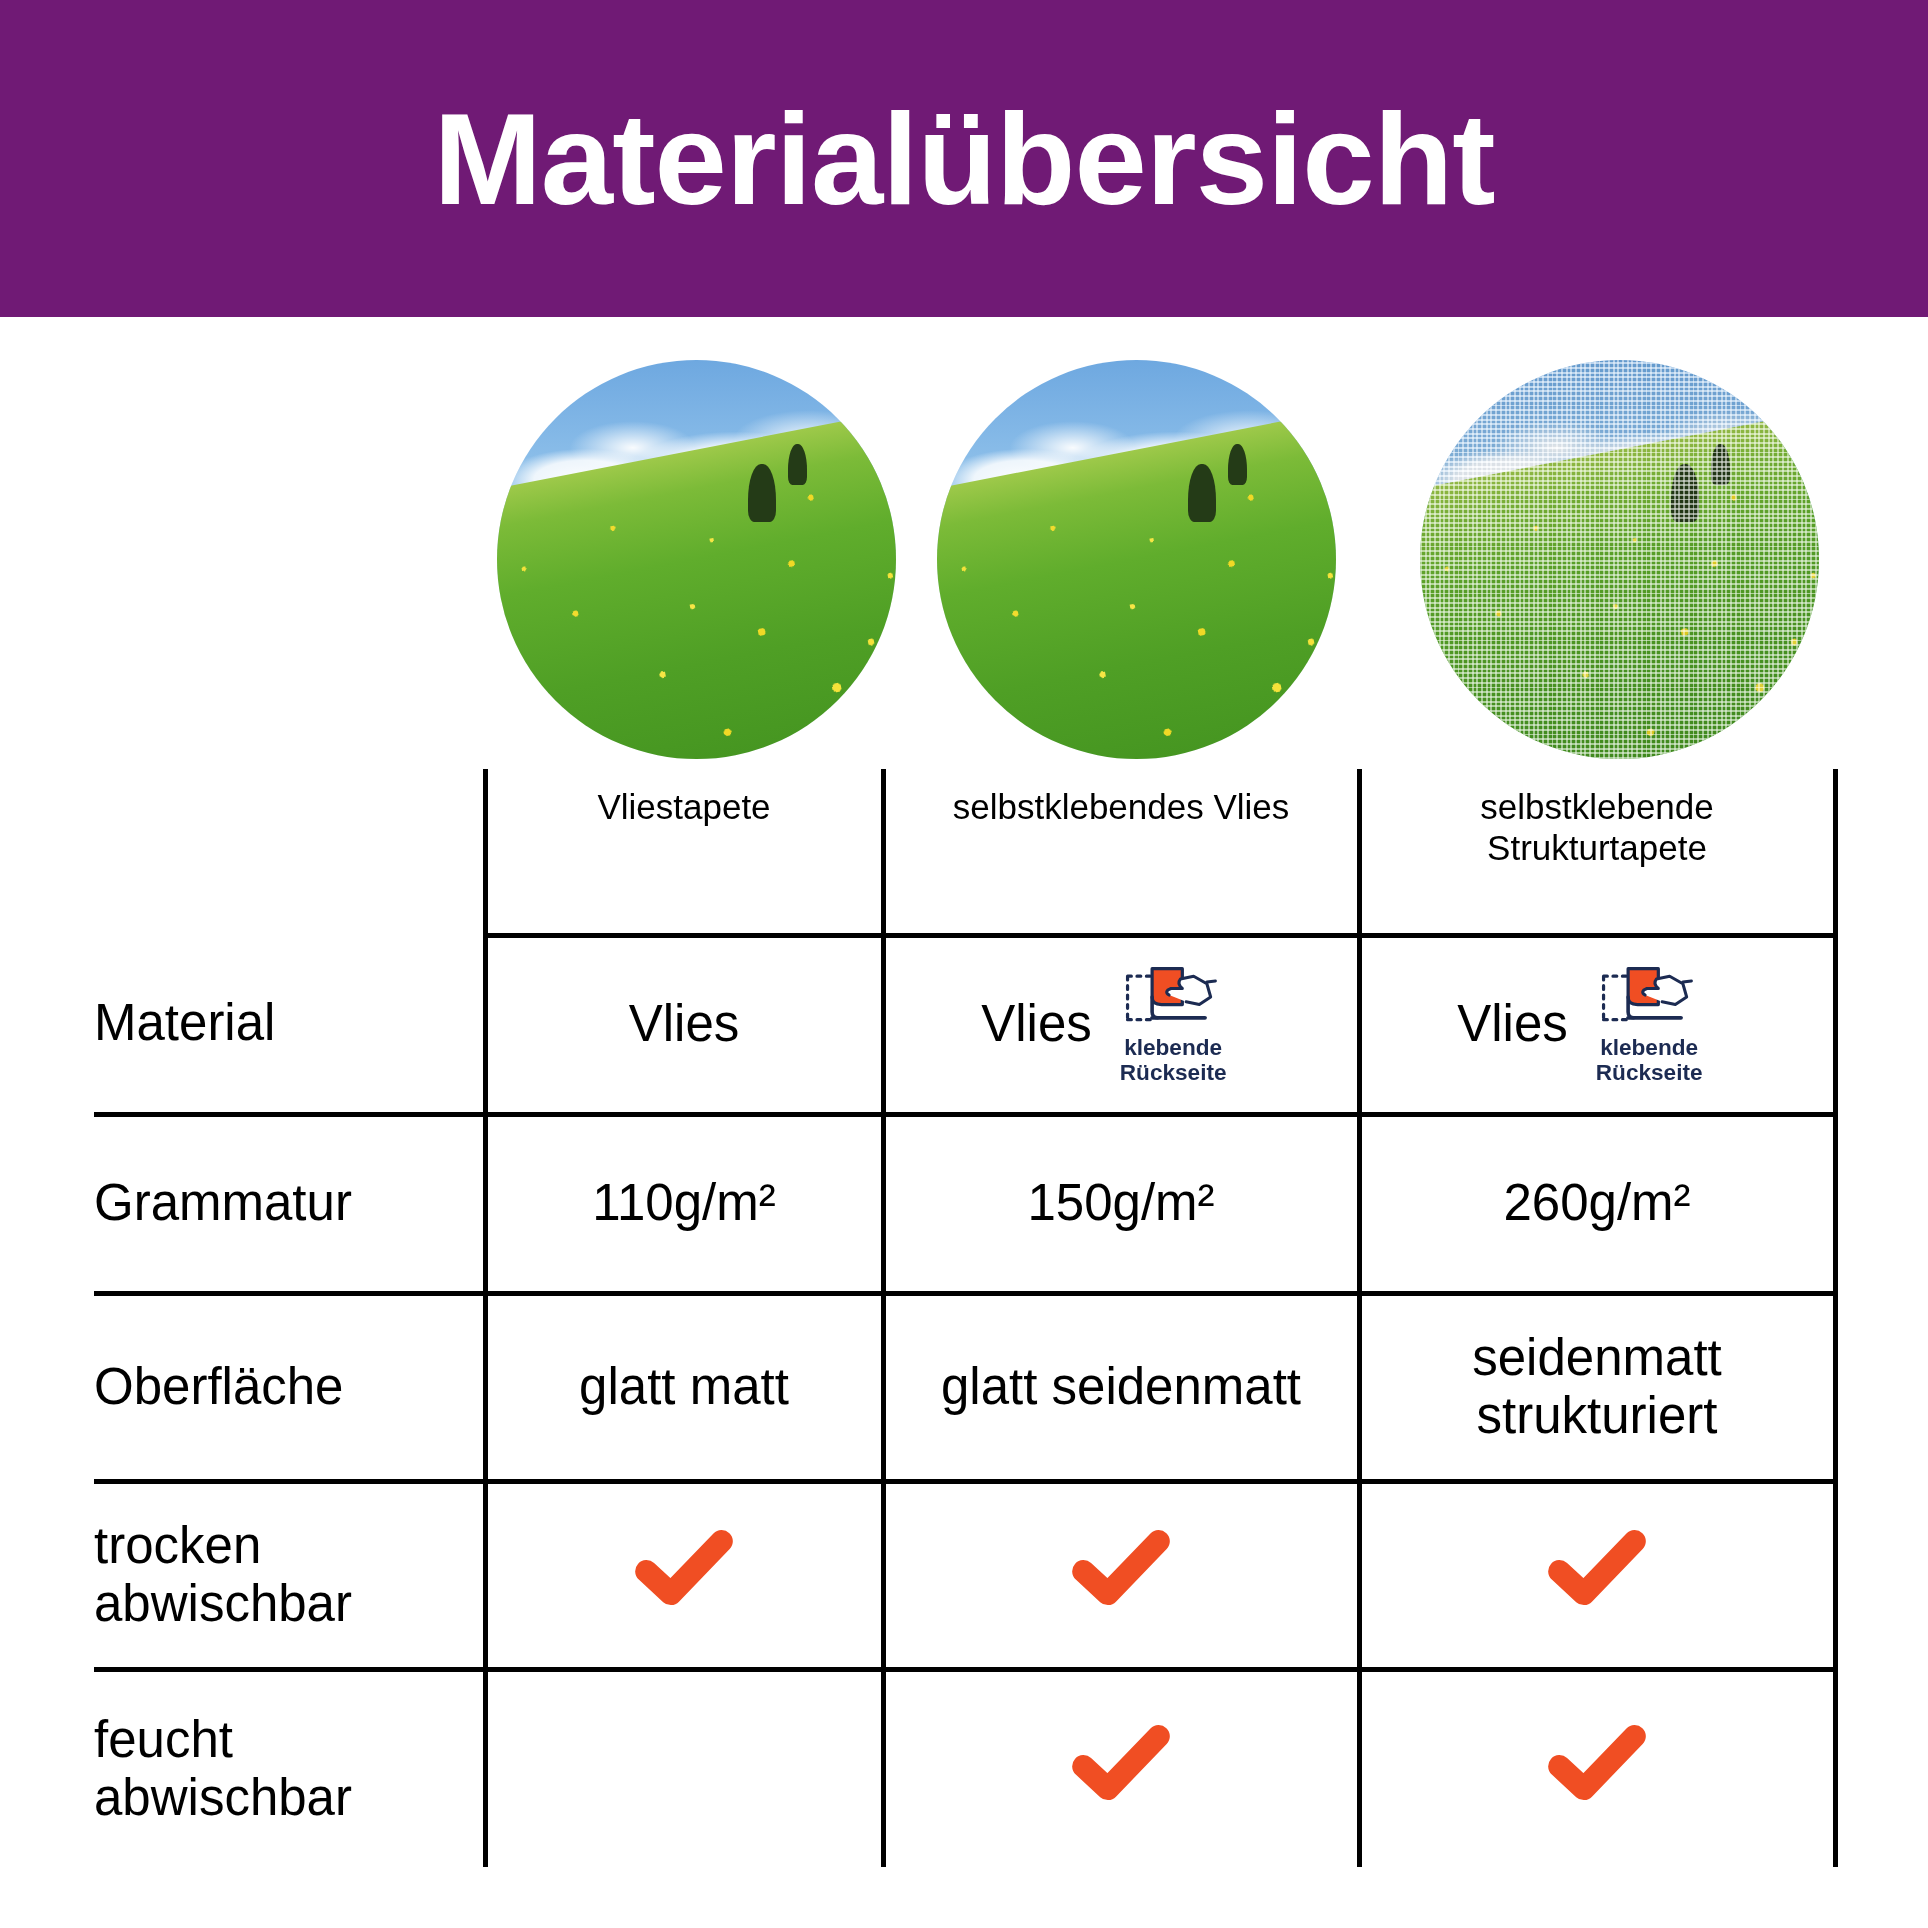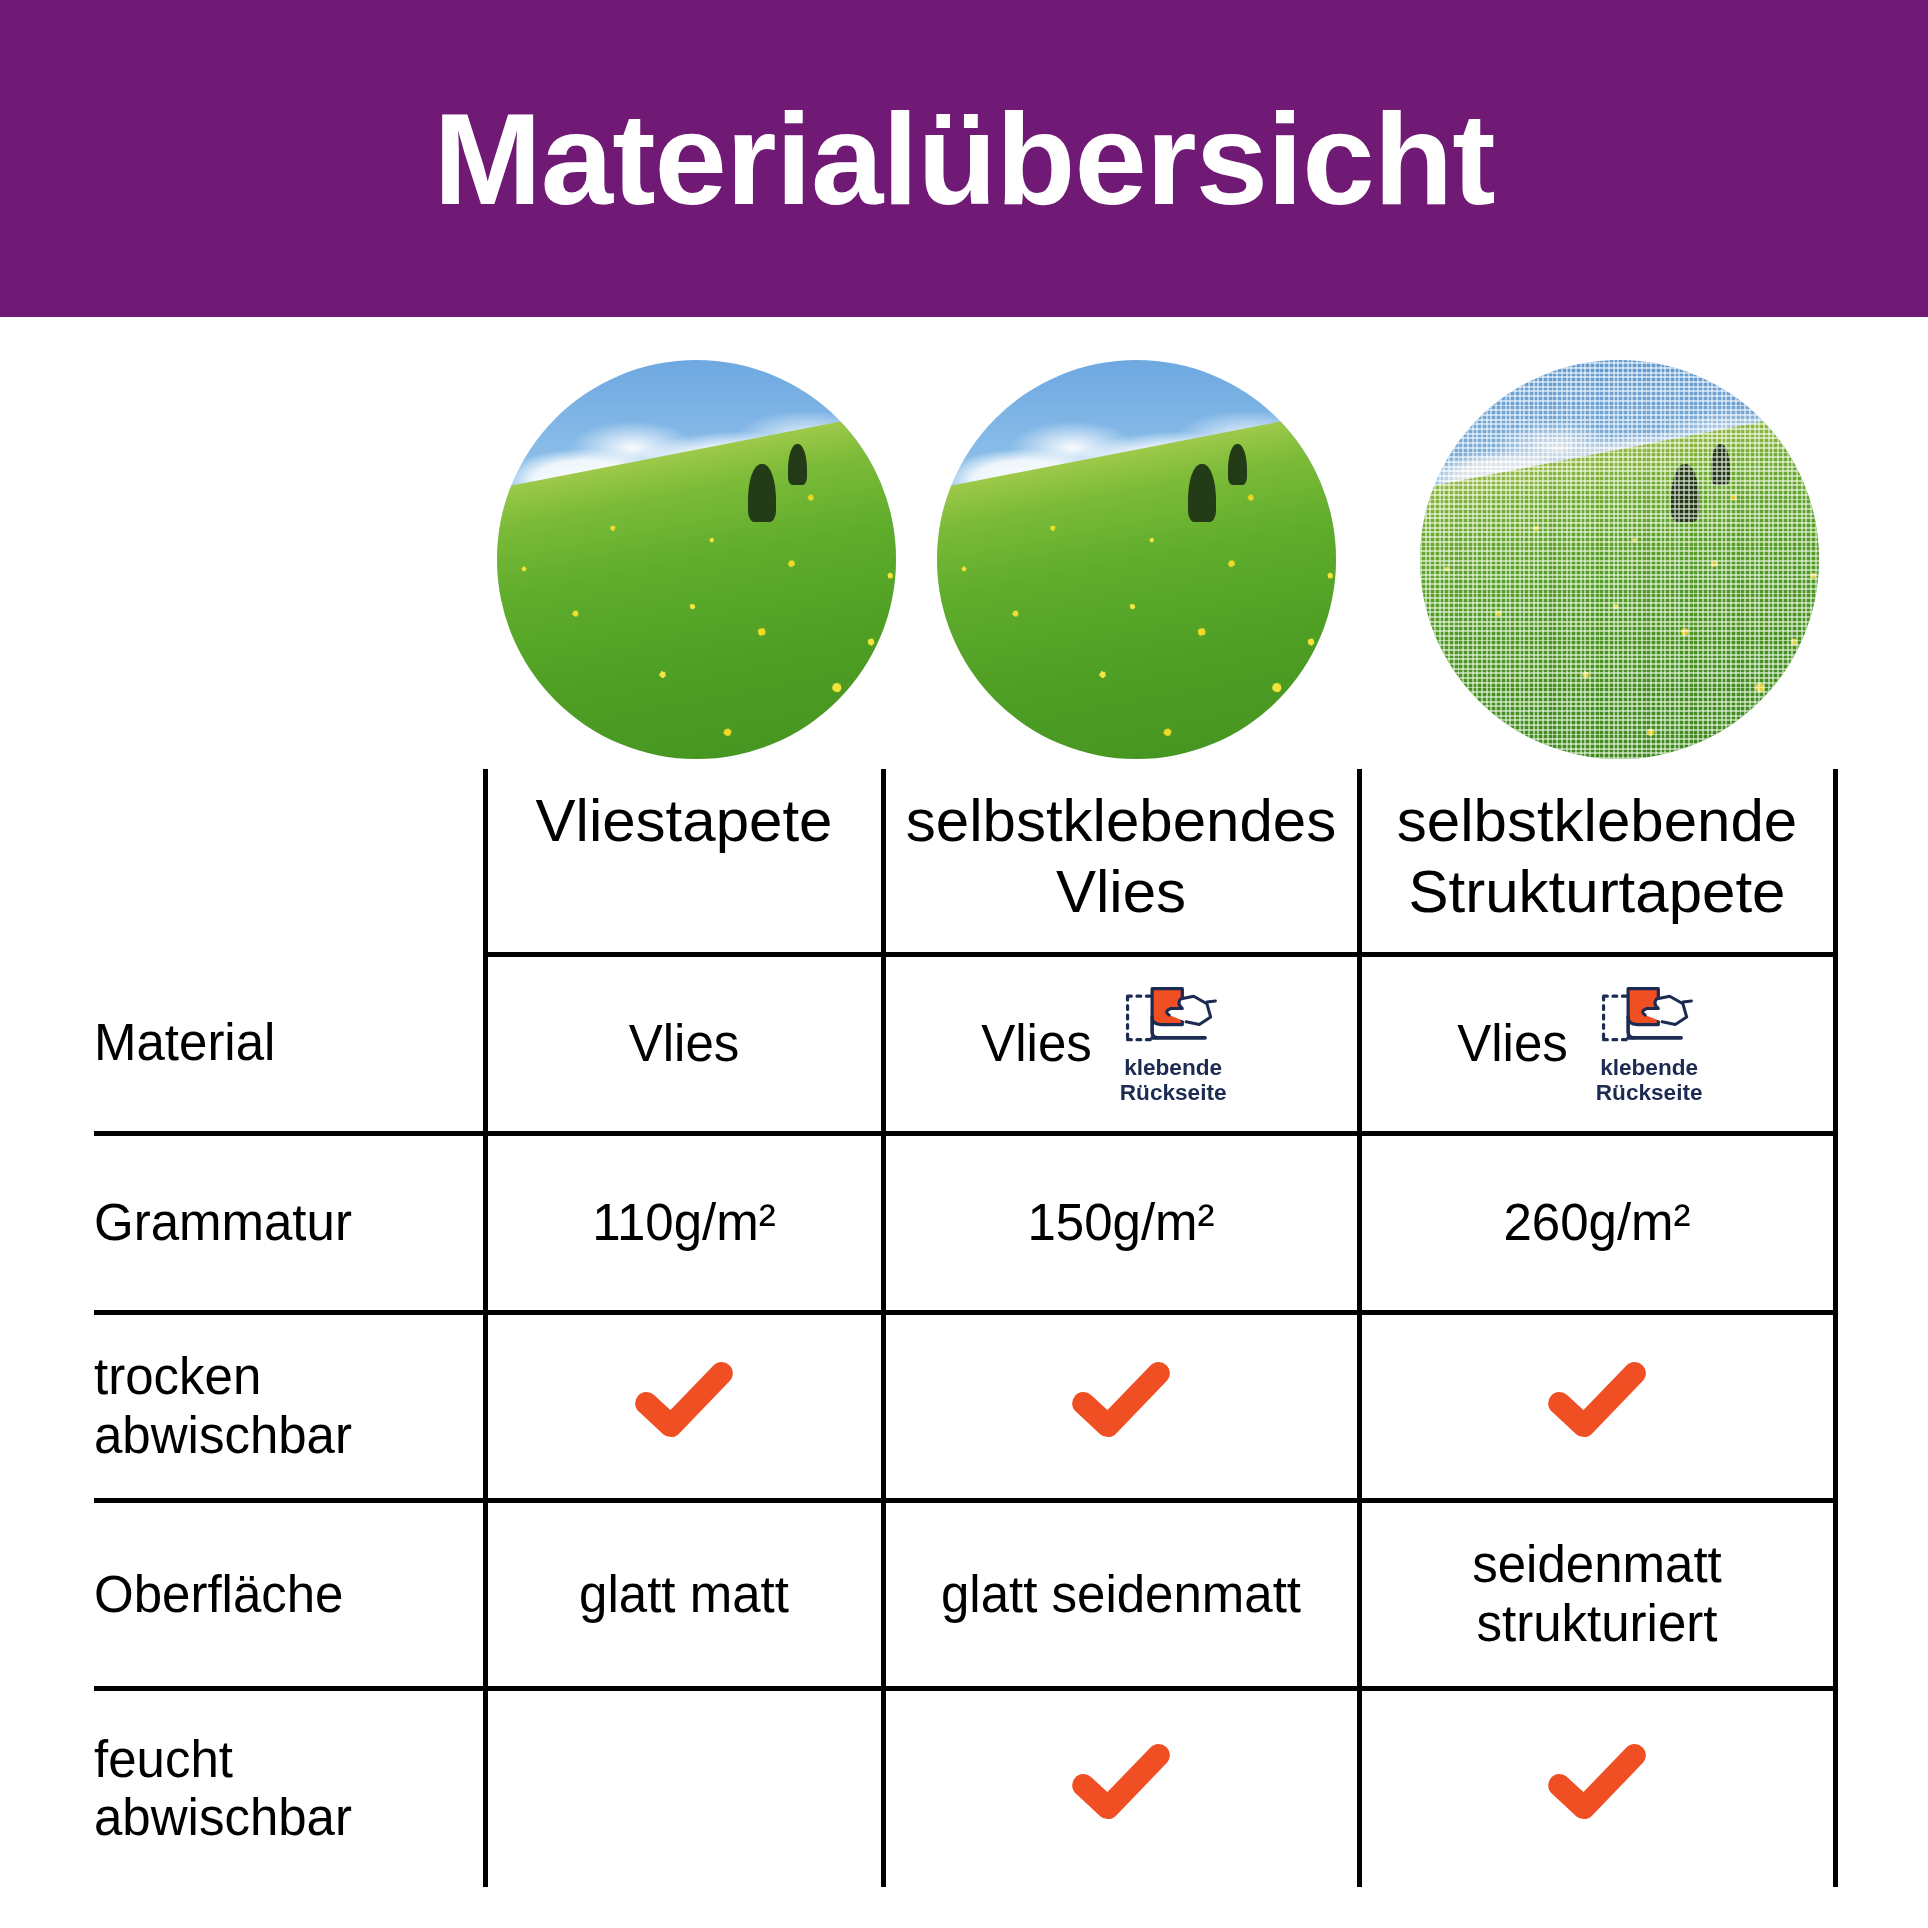--- a/index.html
+++ b/index.html
@@ -181,21 +181,21 @@
   
   tr.hrule > td, tr.hrule > th {
     border-bottom: 5.6px solid #000000;
   }
 
   
   tr.head th {
     vertical-align: top;
     text-align: center;
     font-weight: normal;
-    font-size: 60px;
+    font-size: 35px;
     line-height: 1.18;
     padding: 17px 13px 24.5px 13px;
     height: 122px;
     color: #000000;
     font-family: "Liberation Sans", sans-serif;
   }
   tr.head th.label-cell { border: none; }
 
   td.label-cell {
     text-align: left;
@@ -354,20 +354,27 @@
         </td>
       </tr>
 
       <tr class="hrule row-heights-2">
         <td class="label-cell">Grammatur</td>
         <td class="val prod">110g/m²</td>
         <td class="val prod">150g/m²</td>
         <td class="val prod last">260g/m²</td>
       </tr>
 
+      <tr class="hrule row-heights-3">
+        <td class="label-cell">Oberfläche</td>
+        <td class="val prod">glatt matt</td>
+        <td class="val prod">glatt seidenmatt</td>
+        <td class="val prod last">seidenmatt strukturiert</td>
+      </tr>
+
       <tr class="hrule row-heights-4">
         <td class="label-cell">trocken abwischbar</td>
         <td class="val prod">
           <span class="check">
             <svg width="98" height="77" viewBox="0 0 104 82">
               <path d="M12 44 L38 68 L92 12" fill="none" stroke="#F04E23" stroke-width="24" stroke-linecap="round" stroke-linejoin="round"></path>
             </svg>
           </span>
         </td>
         <td class="val prod">
@@ -377,27 +384,20 @@
             </svg>
           </span>
         </td>
         <td class="val prod last">
           <span class="check">
             <svg width="98" height="77" viewBox="0 0 104 82">
               <path d="M12 44 L38 68 L92 12" fill="none" stroke="#F04E23" stroke-width="24" stroke-linecap="round" stroke-linejoin="round"></path>
             </svg>
           </span>
         </td>
-      </tr>
-
-      <tr class="hrule row-heights-3">
-        <td class="label-cell">Oberfläche</td>
-        <td class="val prod">glatt matt</td>
-        <td class="val prod">glatt seidenmatt</td>
-        <td class="val prod last">seidenmatt strukturiert</td>
       </tr>
 
       <tr class="row-heights-5">
         <td class="label-cell">feucht abwischbar</td>
         <td class="val prod empty-cell"></td>
         <td class="val prod">
           <span class="check">
             <svg width="98" height="77" viewBox="0 0 104 82">
               <path d="M12 44 L38 68 L92 12" fill="none" stroke="#F04E23" stroke-width="24" stroke-linecap="round" stroke-linejoin="round"></path>
             </svg>

